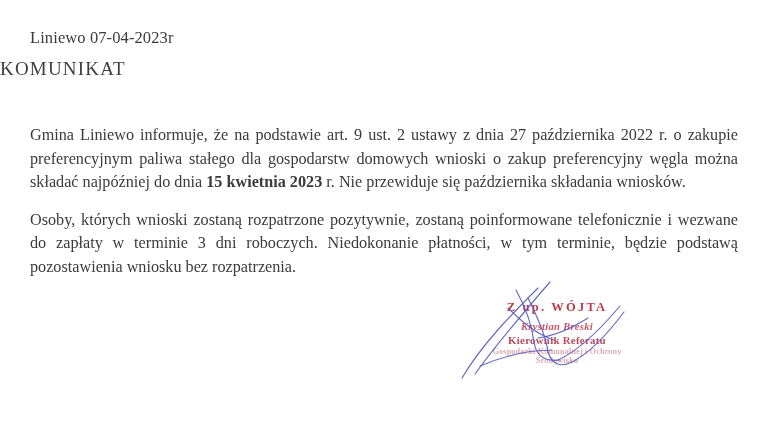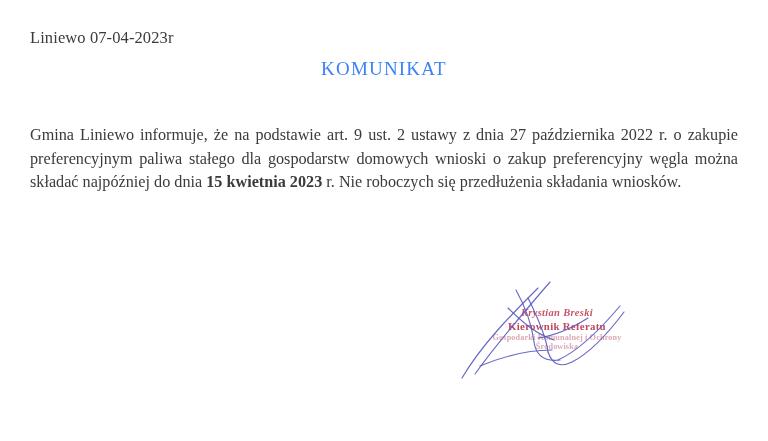--- a/index.html
+++ b/index.html
@@ -29,24 +29,24 @@
     letter-spacing: 0.1px;
     color: #3b3b3b;
     white-space: nowrap;
     text-align: center;
   }
   .doc-title {
     position: absolute;
     left: 0;
     top: 58px;
     width: 768px;
-    text-align: center;
+    text-align: left;
     font-size: 19px;
     letter-spacing: 1.2px;
-    color: #3b82f6;
+    color: #404040;
   }
   .body-block {
     position: absolute;
     left: 30px;
     top: 124px;
     width: 708px;
   }
   .para {
     text-align: justify;
     text-justify: inter-word;
@@ -121,26 +121,28 @@
 </head>
 <body>
 
 <div id="page">
 
   <div class="doc-date">Liniewo 07-04-2023r</div>
 
   <div class="doc-title">KOMUNIKAT</div>
 
   <div class="body-block">
-    <p class="para"><span>Gmina Liniewo informuje, że na podstawie art. 9 ust. 2 ustawy z dnia 27 października 2022 r. o zakupie preferencyjnym paliwa stałego dla gospodarstw domowych wnioski o zakup preferencyjny węgla można składać najpóźniej do dnia </span><b>15 kwietnia 2023</b><span> r. Nie roboczych się przedłużenia składania wniosków.</span></p>
+    <p class="para"><span>Gmina Liniewo informuje, że na podstawie art. 9 ust. 2 ustawy z dnia 27 października 2022 r. o zakupie preferencyjnym paliwa stałego dla gospodarstw domowych wnioski o zakup preferencyjny węgla można składać najpóźniej do dnia </span><b>15 kwietnia 2023</b><span> r. Nie przewiduje się października składania wniosków.</span></p>
+    <p class="para"><span>Osoby, których wnioski zostaną rozpatrzone pozytywnie, zostaną poinformowane telefonicznie i wezwane do zapłaty w terminie 3 dni roboczych. Niedokonanie płatności, w tym terminie, będzie podstawą pozostawienia wniosku bez rozpatrzenia.</span></p>
   </div>
 
   <div class="signature-area">
 
     <div class="stamp">
+      <span class="stamp-line1">Z up. WÓJTA</span>
       <span class="stamp-line2">Krystian Breski</span>
       <span class="stamp-line3">Kierownik Referatu</span>
       <span class="stamp-line4">Gospodarki Komunalnej i Ochrony Środowiska</span>
     </div>
 
     <svg class="pen" viewBox="0 0 270 115">
       <g fill="none" stroke="#5b5bbf" stroke-width="1.15" stroke-linecap="round" stroke-opacity="0.92">
         <path d="M42 100 C 62 66, 92 36, 118 10"></path>
         <path d="M55 96 C 78 64, 104 34, 130 4"></path>
         <path d="M96 12 C 106 30, 112 48, 114 64 C 116 78, 124 84, 140 82"></path>

